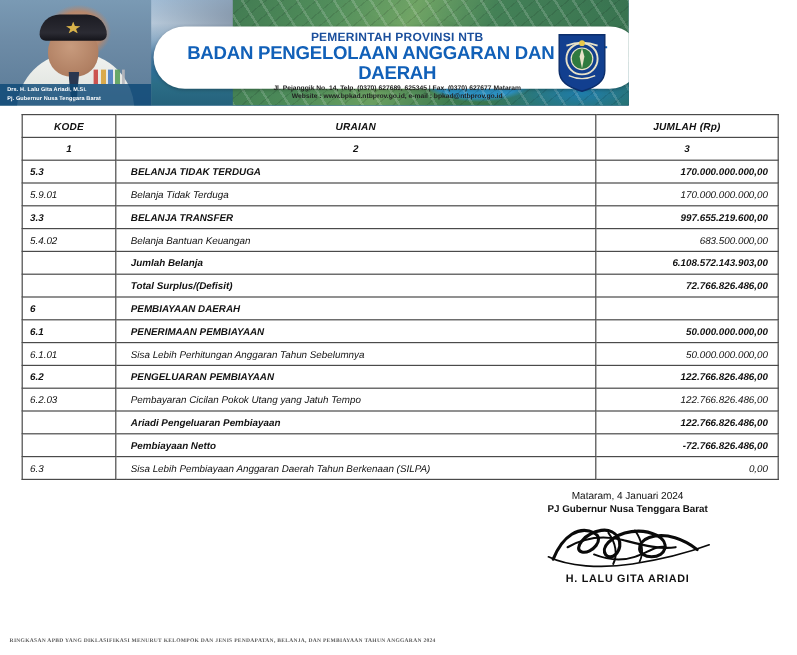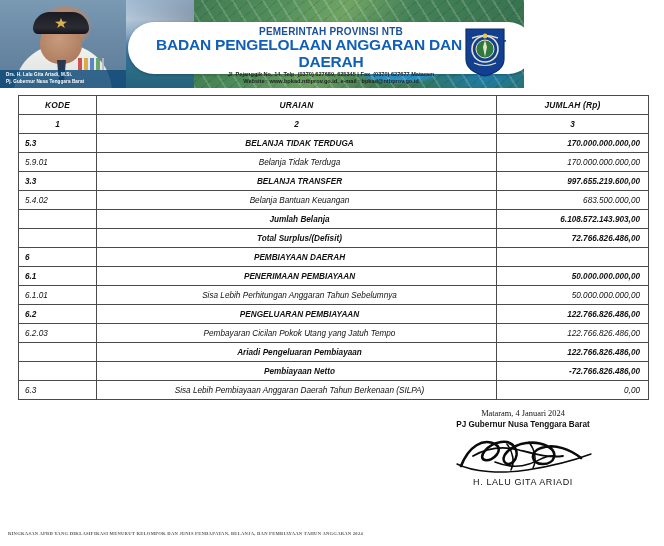--- a/index.html
+++ b/index.html
@@ -152,35 +152,35 @@
     overflow:hidden;
     white-space:nowrap;
   }
   col.c-kode{width:78px;}
   col.c-uraian{width:400px;}
   col.c-jumlah{width:152px;}
   th{
     text-align:center;font-weight:bold;font-size:8.4px;letter-spacing:.2px;
   }
   td.kode{text-align:left;}
-  td.uraian{text-align:center;padding-left:12px;}
+  td.uraian{text-align:left;padding-left:12px;}
   td.jumlah{text-align:right;padding-right:8px;}
   tr.bold td{font-weight:bold;}
   td.colnum{text-align:center;font-weight:bold;}
 
   
   .sign{
     position:absolute;left:418px;top:408px;width:210px;
     text-align:center;
   }
-  .sign-place{font-size:8.4px;color:#111;line-height:11px;font-family:Liberation Serif, serif;}
+  .sign-place{font-size:8.4px;color:#111;line-height:11px;}
   .sign-title{font-size:8.2px;color:#111;font-weight:bold;line-height:11px;}
   .sign-svg{margin:2px auto 0;display:block;}
   .sign-name{
-    font-size:9px;color:#111;font-weight:normal;letter-spacing:.6px;
+    font-size:9px;color:#111;font-weight:bold;letter-spacing:.6px;
     margin-top:1px;
   }
 
   
   .footer{
     position:absolute;left:8px;bottom:10px;
     font-size:4.6px;color:#5a5a5a;letter-spacing:.25px;
     font-family:"Liberation Serif", serif;
     font-weight:bold;
   }

